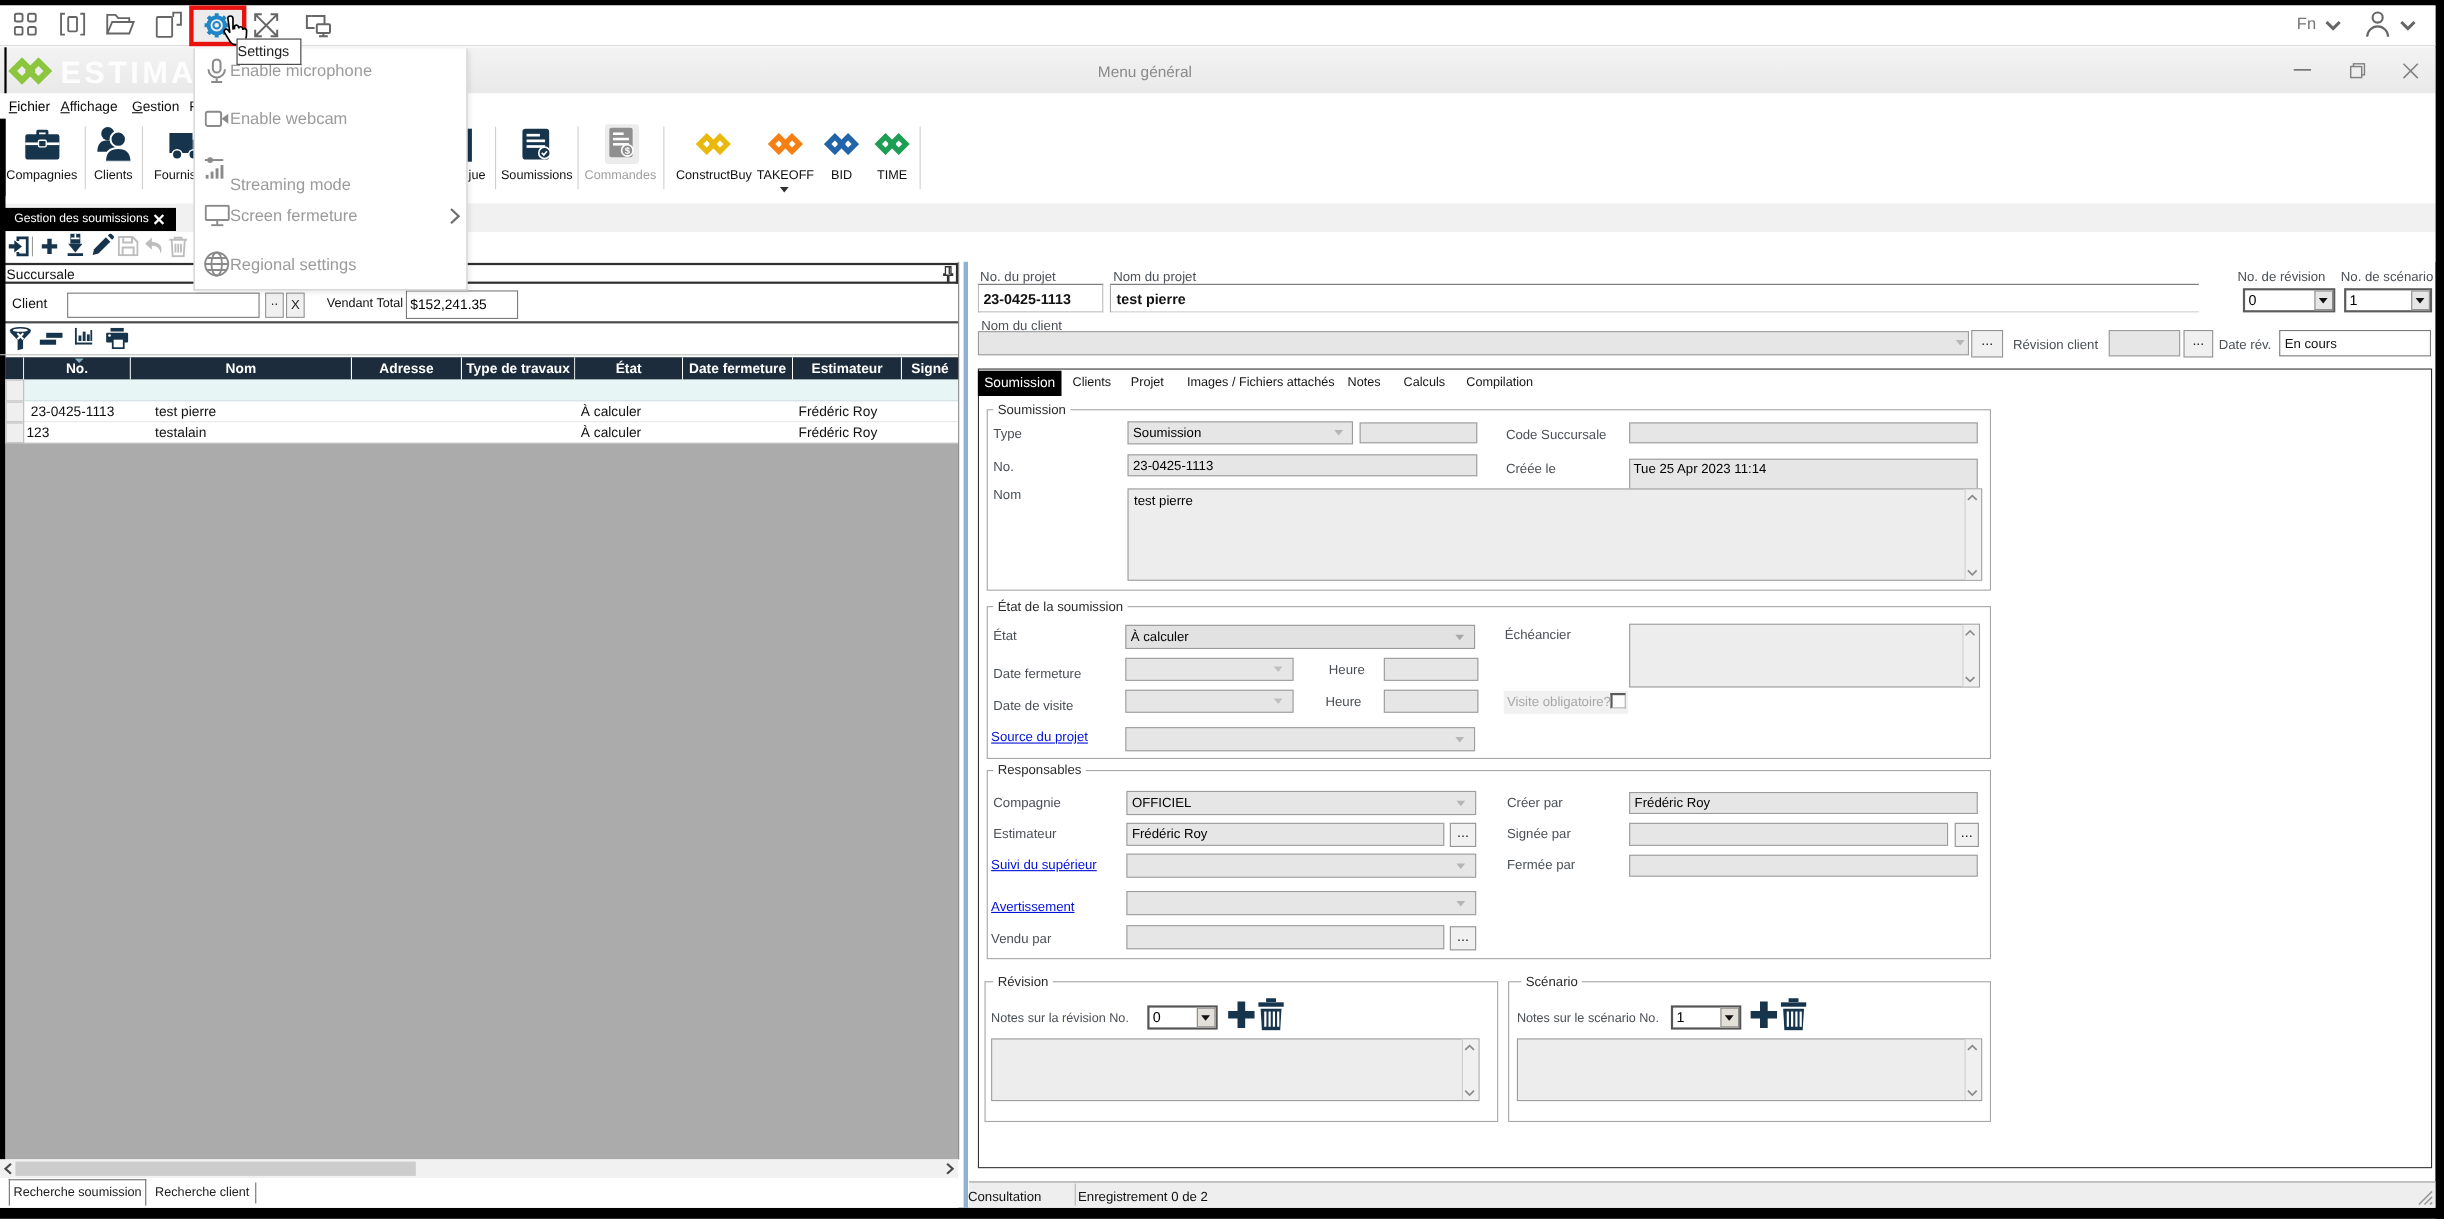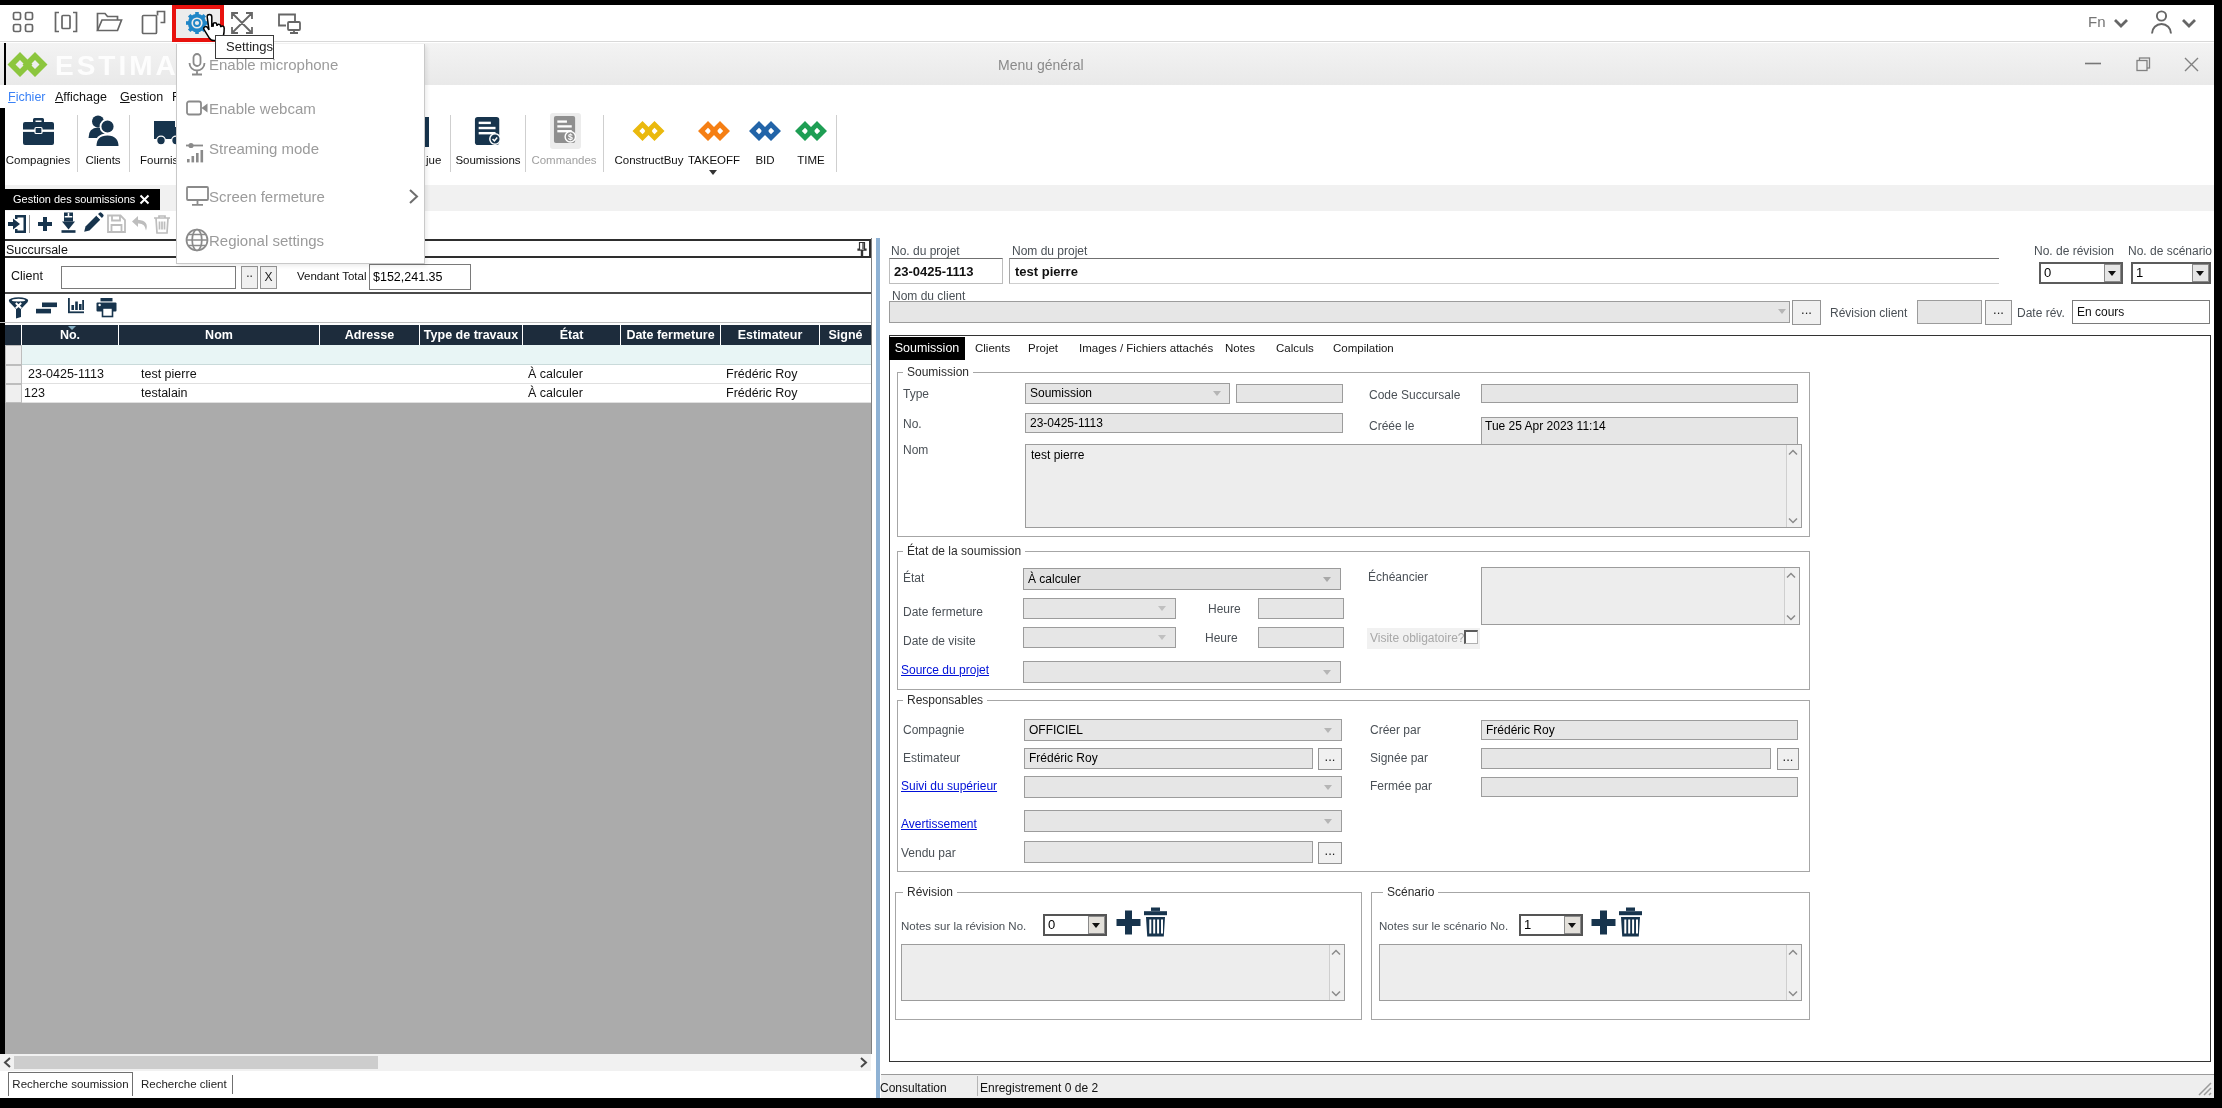--- a/index.html
+++ b/index.html
@@ -92,21 +92,21 @@
   </svg>
 <svg class="ab" style="left:2136px;top:57px" width="15" height="15" viewBox="0 0 15 15" fill="none" stroke="#818181" stroke-width="1.3">
     <rect x="3.5" y="1" width="10" height="10"></rect>
     <rect x="1" y="3.5" width="10" height="10" fill="#efefef"></rect>
   </svg>
 <svg class="ab" style="left:2184px;top:57px" width="15" height="15" viewBox="0 0 15 15">
     <path d="M1 1 L14 14 M14 1 L1 14" stroke="#818181" stroke-width="1.4"></path>
   </svg>
 
 <div class="ab" style="left:0;top:85px;width:2214px;height:25px;background:#fff"></div>
-<div class="ab" style="left:8px;top:90px;font-size:12.5px;color:#3b82f6"><u>F</u>ichier</div>
+<div class="ab" style="left:8px;top:90px;font-size:12.5px;color:#000000"><u>F</u>ichier</div>
 <div class="ab" style="left:55px;top:90px;font-size:12.5px;color:#111"><u>A</u>ffichage</div>
 <div class="ab" style="left:120px;top:90px;font-size:12.5px;color:#111"><u>G</u>estion</div>
 <div class="ab" style="left:172px;top:90px;font-size:12.5px;color:#111">F</div>
 
 <div class="ab" style="left:0;top:110px;width:2214px;height:75px;background:#fff"></div>
 <div class="ab" style="left:0;top:108px;width:5px;height:70px;background:#000"></div>
 <div class="ab" style="left:77px;top:115px;width:1px;height:57px;background:#cfcfcf"></div>
 <div class="ab" style="left:129px;top:115px;width:1px;height:57px;background:#cfcfcf"></div>
 <div class="ab" style="left:450px;top:115px;width:1px;height:57px;background:#cfcfcf"></div>
 <div class="ab" style="left:525px;top:115px;width:1px;height:57px;background:#cfcfcf"></div>
@@ -475,34 +475,34 @@
   </svg>
 <div class="mi" style="left:209px;top:100px">Enable webcam</div>
 <svg class="ab" style="left:186px;top:141px" width="23" height="23" viewBox="0 0 23 23" fill="#8a8a8a">
     <rect x="1" y="18" width="2.6" height="3.4"></rect>
     <rect x="5.5" y="15" width="2.6" height="6.4"></rect>
     <rect x="10" y="12" width="2.6" height="9.4"></rect>
     <rect x="14.5" y="9" width="2.6" height="12.4"></rect>
     <rect x="0" y="3.6" width="17" height="1.8"></rect>
     <circle cx="5" cy="4.5" r="2.6"></circle>
   </svg>
-<div class="mi" style="left:209px;top:140px">Streaming mode</div>
+<div class="mi" style="left:209px;top:160px">Streaming mode</div>
 <svg class="ab" style="left:186px;top:186px" width="23" height="20" viewBox="0 0 23 20" fill="none" stroke="#8a8a8a" stroke-width="1.8">
     <rect x="1" y="1" width="21" height="13" rx="1"></rect>
     <path d="M11.5 14 V18 M6 18.8 H17"></path>
   </svg>
 <div class="mi" style="left:209px;top:188px">Screen fermeture</div>
 <svg class="ab" style="left:408px;top:188px" width="11" height="17" viewBox="0 0 11 17">
     <path d="M2 2 L9 8.5 L2 15" fill="none" stroke="#6e6e6e" stroke-width="2"></path>
   </svg>
 <svg class="ab" style="left:185px;top:228px" width="24" height="24" viewBox="0 0 24 24" fill="none" stroke="#8a8a8a" stroke-width="1.7">
     <circle cx="12" cy="12" r="10.5"></circle>
     <ellipse cx="12" cy="12" rx="4.8" ry="10.5"></ellipse>
     <path d="M1.5 12 H22.5 M3 6.5 H21 M3 17.5 H21"></path>
   </svg>
 <div class="mi" style="left:209px;top:232px">Regional settings</div>
 
 <div class="ab" style="left:172px;top:5px;width:52px;height:37px;border:4px solid #e8120e"></div>
 <svg class="ab" style="left:201px;top:13px" width="28" height="32" viewBox="0 0 28 32">
     <path d="M8.5 1.5 Q10.8 1.5 10.8 4 V13.2 L12.2 13 V11.5 Q12.2 9.8 14 9.8 Q15.6 9.8 15.8 11.5 L16 12.8 Q16.2 11.2 17.8 11.3 Q19.5 11.4 19.6 13 L19.8 14.2 Q20 12.8 21.5 13 Q23.2 13.2 23.2 15 Q23.2 20 22.4 22.8 Q21.2 27.5 16.5 27.5 H13 Q9.8 27.5 8.2 24.8 L3.2 16.8 Q2 14.8 3.8 13.8 Q5.4 13 6.5 14.6 L8 16.8 L6.2 4 Q6 1.5 8.5 1.5 Z" fill="#fff" stroke="#000" stroke-width="1.5"></path>
   </svg>
 
-<div class="ab" style="left:215px;top:35px;width:59px;height:24px;background:#fff;border:1.5px solid #3a3a3a;font-size:13px;color:#222;text-align:right;line-height:22px">Settings</div>
+<div class="ab" style="left:215px;top:35px;width:59px;height:24px;background:#fff;border:1.5px solid #3a3a3a;font-size:13px;color:#222;text-align:left;line-height:22px">Settings</div>
 
 </body></html>

